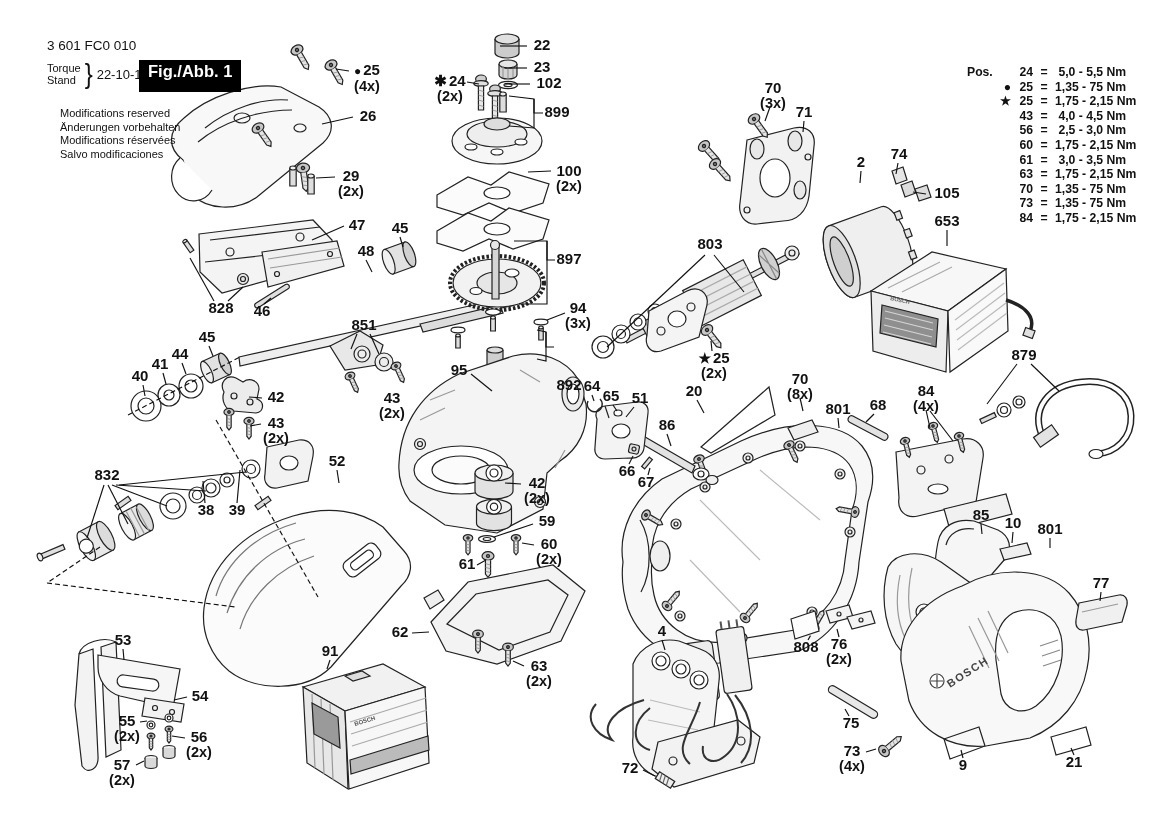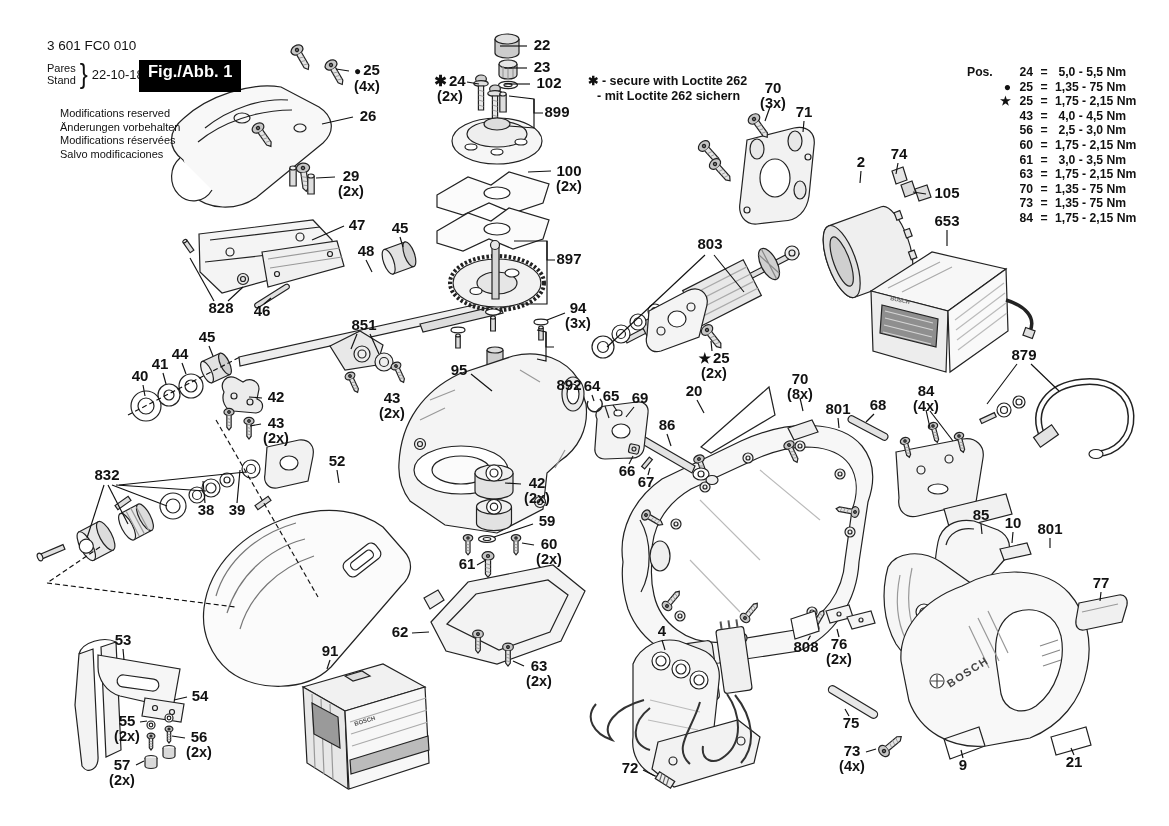--- a/index.html
+++ b/index.html
@@ -637,40 +637,36 @@
         <polyline points="47,583 235,607" stroke-dasharray="5,3"></polyline>
         <polyline points="216,420 318,597" stroke-dasharray="5,3"></polyline>
         <polyline points="128,415 240,357" stroke-dasharray="5,3"></polyline>
       </g>
   </svg>
 
   <div class="txt" id="part-number">3 601 FC0 010</div>
 
   <div class="txt" id="issue-row">
     <div class="issue-col">
-      <div>Pares</div>
+      <div>Torque</div>
       <div>Stand</div>
     </div>
     <div class="brace">}</div>
     <div id="issue-date">22-10-18</div>
   </div>
 
   <div class="txt" id="fig-badge">Fig./Abb. 1</div>
 
   <div class="txt" id="mods">
       <div>Modifications reserved</div>
       <div>Änderungen vorbehalten</div>
       <div>Modifications réservées</div>
       <div>Salvo modificaciones</div>
     </div>
 
-  <div class="txt" id="loctite">
-    <div class="l1">✱ - secure with Loctite 262</div>
-    <div class="l2">- mit Loctite 262 sichern</div>
-  </div>
 
   <div class="txt" id="torque">
     <div id="torque-rows">
         <div class="trow"><span class="tp">Pos.</span><span class="ts"></span><span class="tpos">24</span><span class="teq">=</span><span class="tval"> 5,0 - 5,5 Nm</span></div>
         <div class="trow"><span class="tp"></span><span class="ts">●</span><span class="tpos">25</span><span class="teq">=</span><span class="tval">1,35 - 75 Nm</span></div>
         <div class="trow"><span class="tp"></span><span class="ts">★</span><span class="tpos">25</span><span class="teq">=</span><span class="tval">1,75 - 2,15 Nm</span></div>
         <div class="trow"><span class="tp"></span><span class="ts"></span><span class="tpos">43</span><span class="teq">=</span><span class="tval"> 4,0 - 4,5 Nm</span></div>
         <div class="trow"><span class="tp"></span><span class="ts"></span><span class="tpos">56</span><span class="teq">=</span><span class="tval"> 2,5 - 3,0 Nm</span></div>
         <div class="trow"><span class="tp"></span><span class="ts"></span><span class="tpos">60</span><span class="teq">=</span><span class="tval">1,75 - 2,15 Nm</span></div>
         <div class="trow"><span class="tp"></span><span class="ts"></span><span class="tpos">61</span><span class="teq">=</span><span class="tval"> 3,0 - 3,5 Nm</span></div>
@@ -847,21 +843,21 @@
         <div><span class="sym star">★</span>25</div>
         <div class="cnt">(2x)</div>
       </div>
       <div class="lbl" style="left: 592px; top: 387px;">
         <div>64</div>
       </div>
       <div class="lbl" style="left: 611px; top: 397px;">
         <div>65</div>
       </div>
       <div class="lbl" style="left: 640px; top: 399px;">
-        <div>69</div>
+        <div>51</div>
       </div>
       <div class="lbl" style="left: 667px; top: 426px;">
         <div>86</div>
       </div>
       <div class="lbl" style="left: 627px; top: 472px;">
         <div>66</div>
       </div>
       <div class="lbl" style="left: 646px; top: 483px;">
         <div>67</div>
       </div>

